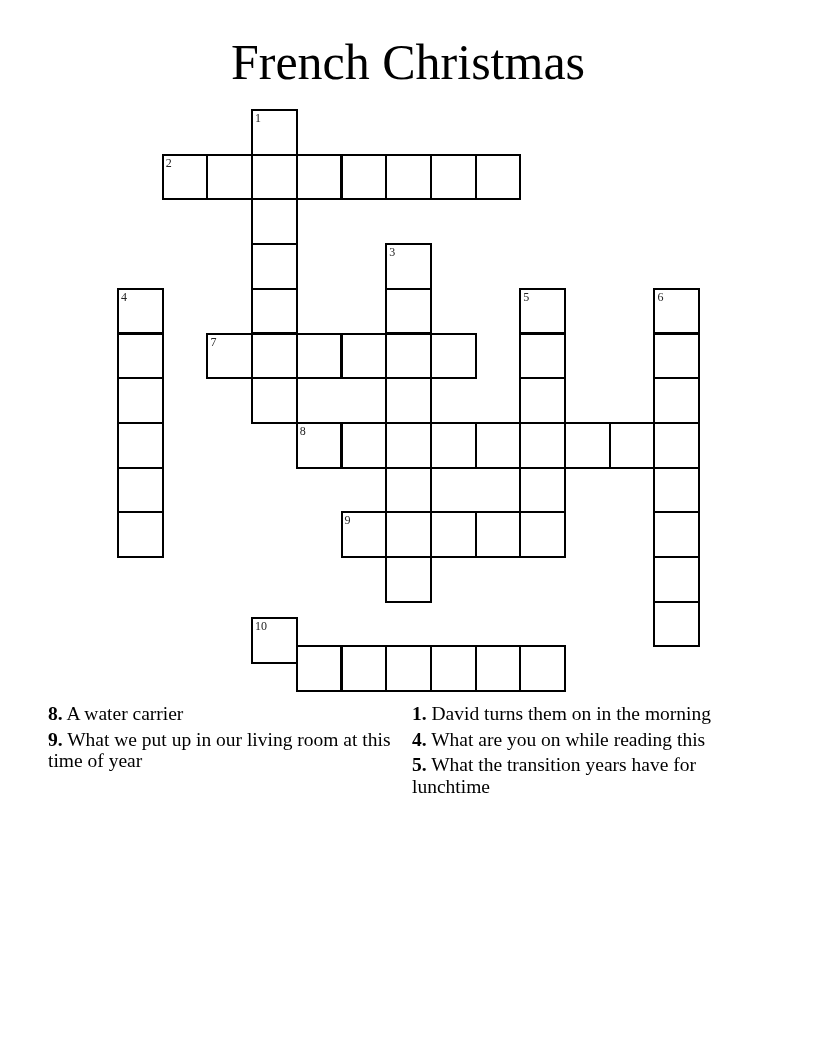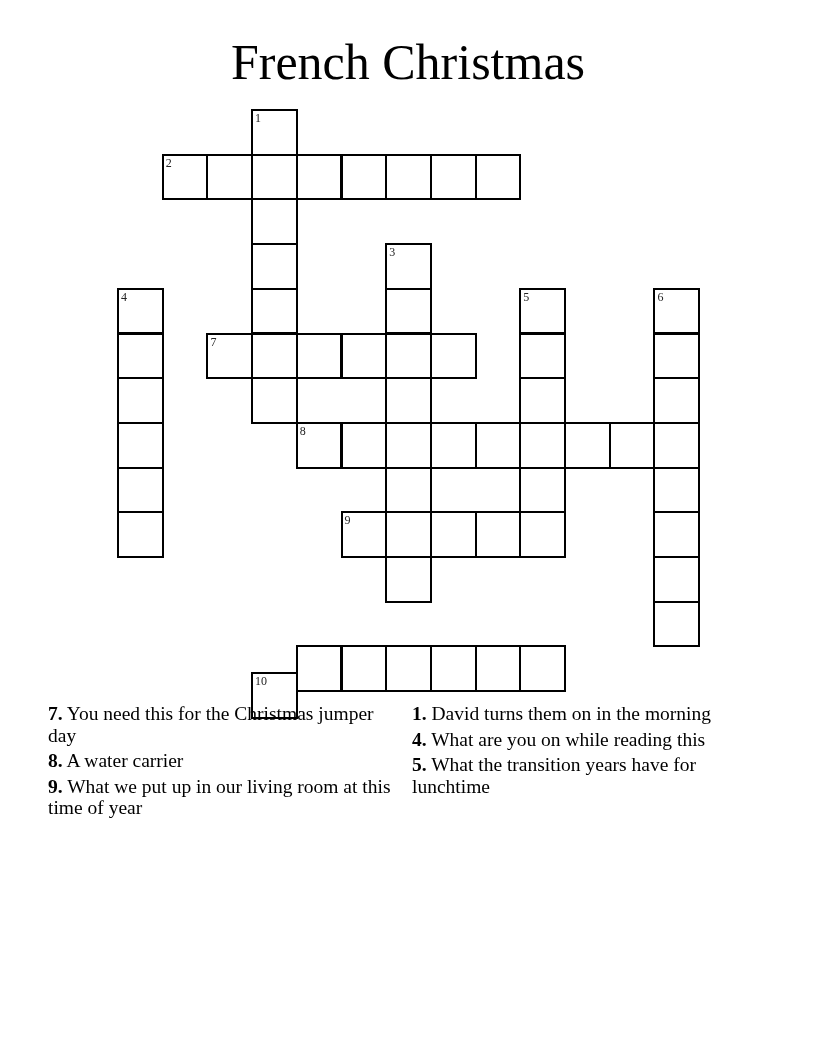--- a/index.html
+++ b/index.html
@@ -90,33 +90,32 @@
     <div class="cell" style="left: 341.5px; top: 422.9px;"></div>
     <div class="cell" style="left: 430.9px; top: 422.9px;"></div>
     <div class="cell" style="left: 475.6px; top: 422.9px;"></div>
     <div class="cell" style="left: 565px; top: 422.9px;"></div>
     <div class="cell" style="left: 609.7px; top: 422.9px;"></div>
     <div class="cell" style="left: 341.5px; top: 512.3px;">
       <span class="num">9</span>
     </div>
     <div class="cell" style="left: 430.9px; top: 512.3px;"></div>
     <div class="cell" style="left: 475.6px; top: 512.3px;"></div>
-    <div class="cell" style="left: 252.1px; top: 673px;">
+    <div class="cell" style="left: 252.1px; top: 618px;">
       <span class="num">10</span>
     </div>
     <div class="cell" style="left: 296.8px; top: 646.4px;"></div>
     <div class="cell" style="left: 341.5px; top: 646.4px;"></div>
     <div class="cell" style="left: 386.2px; top: 646.4px;"></div>
     <div class="cell" style="left: 430.9px; top: 646.4px;"></div>
     <div class="cell" style="left: 475.6px; top: 646.4px;"></div>
     <div class="cell" style="left: 520.3px; top: 646.4px;"></div>
   </div>
 
 <div class="clues across">
-  <div class="clue"><b>7.</b> <span>You need this for the Christmas jumper day</span></div>
   <div class="clue"><b>8.</b> <span>A water carrier</span></div>
   <div class="clue"><b>9.</b> <span>What we put up in our living room at this time of year</span></div>
 </div>
 
 <div class="clues down">
   <div class="clue"><b>1.</b> <span>David turns them on in the morning</span></div>
   <div class="clue"><b>4.</b> <span>What are you on while reading this</span></div>
   <div class="clue"><b>5.</b> <span>What the transition years have for lunchtime</span></div>
 </div>
 

